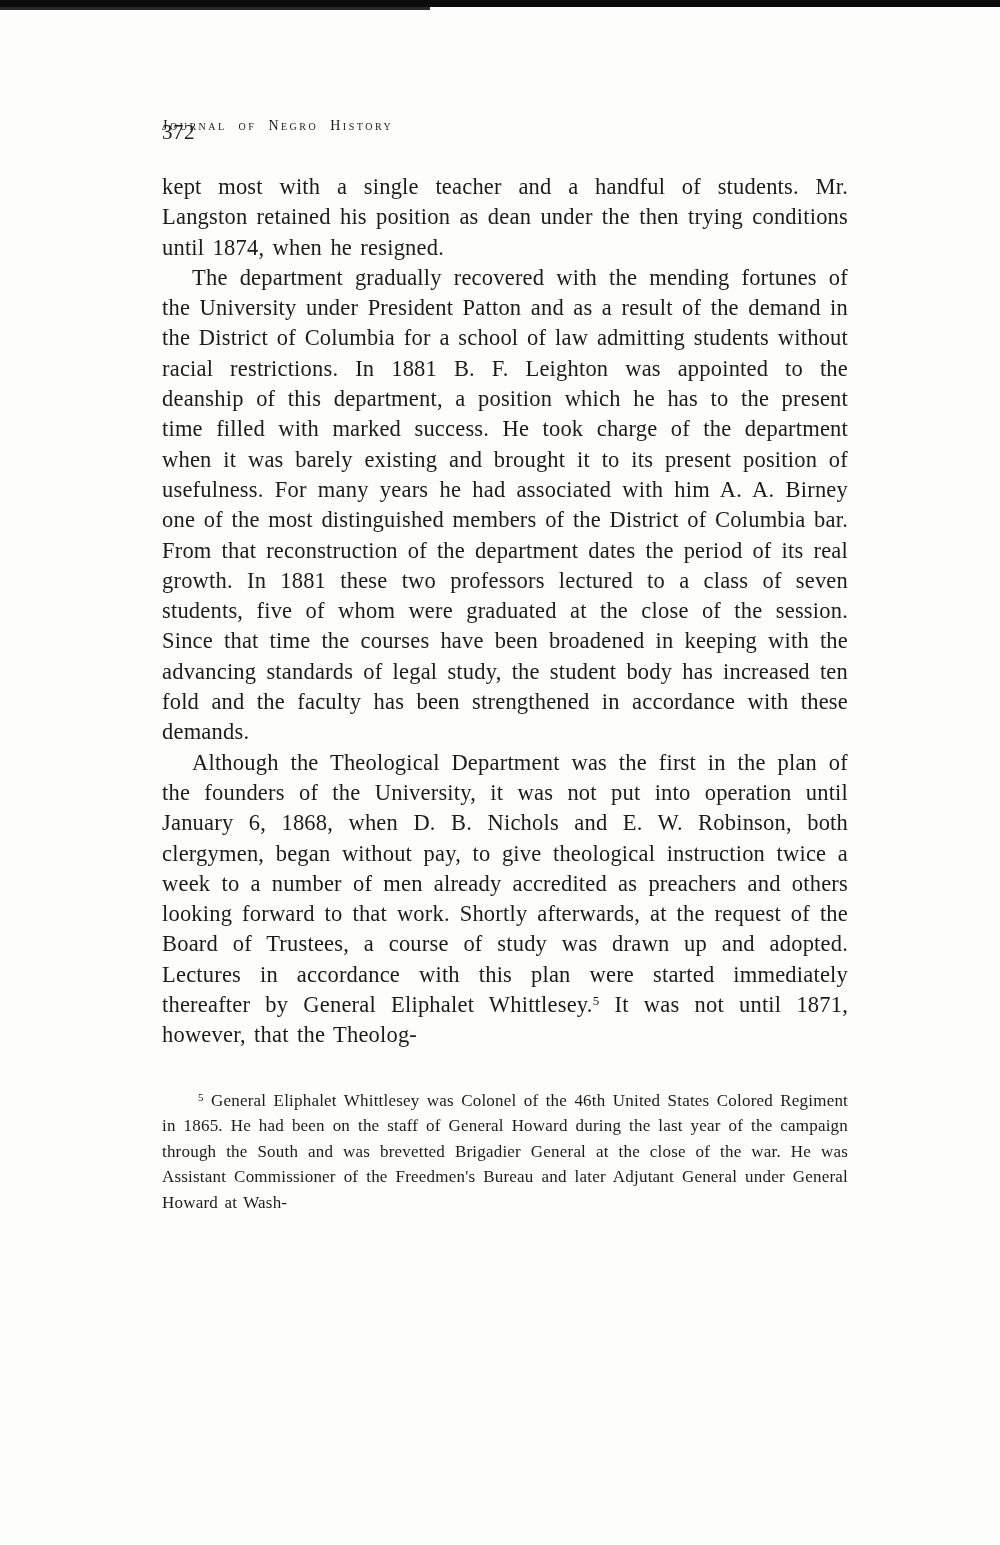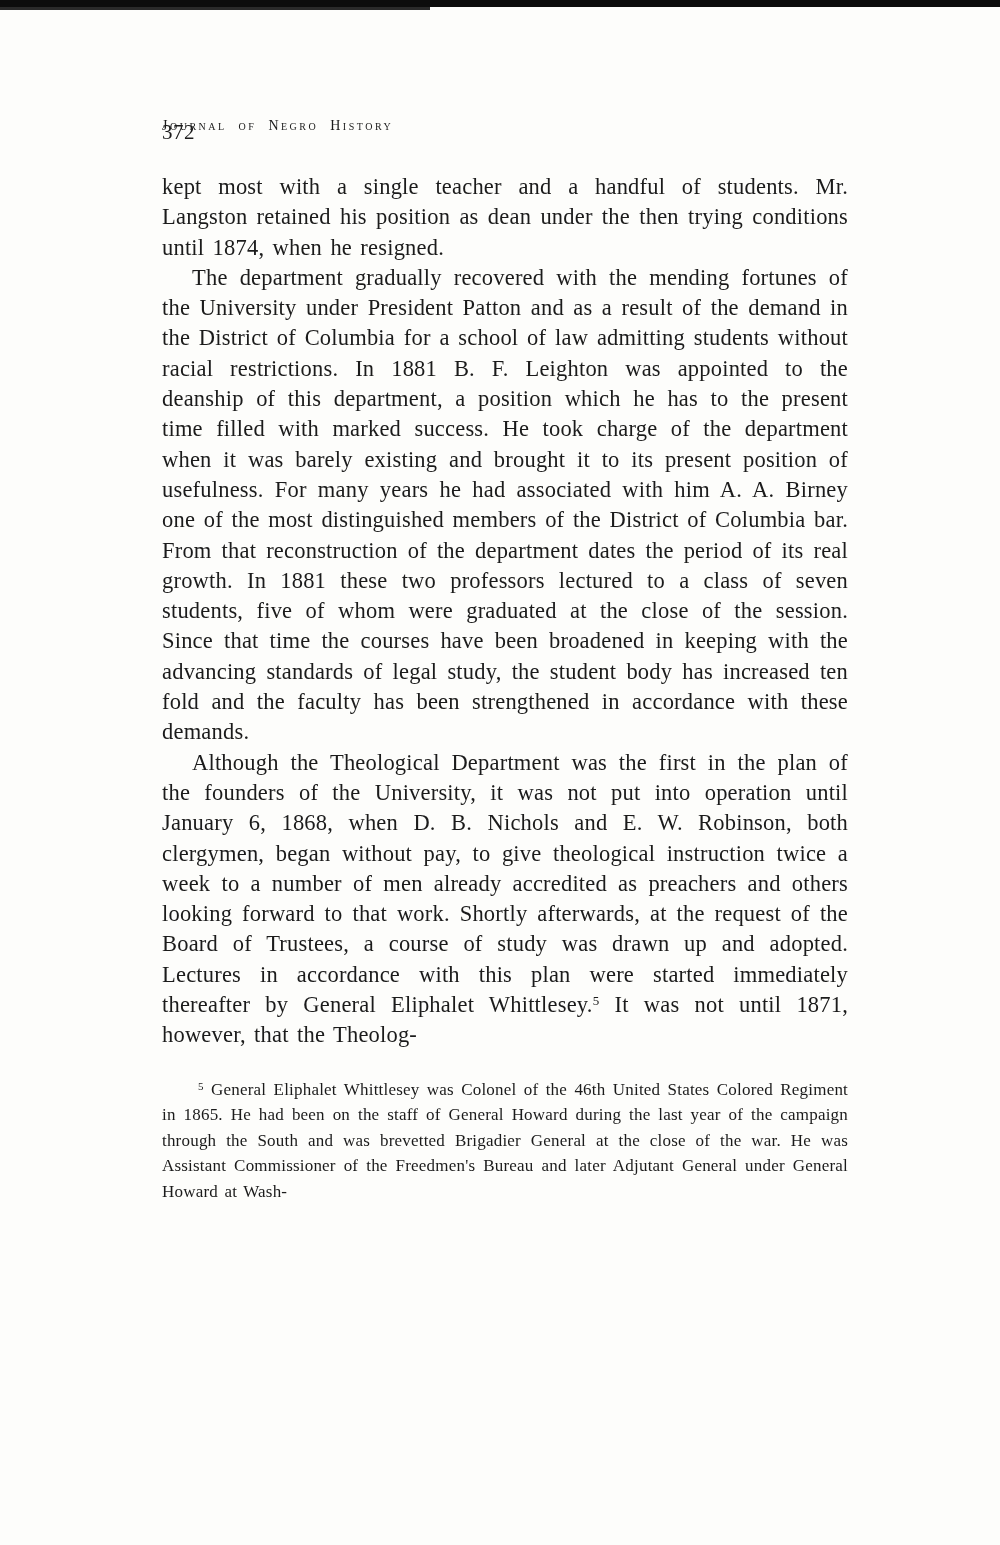--- a/index.html
+++ b/index.html
@@ -68,21 +68,21 @@
   }
   .body-text p.indent {
     text-indent: 30px;
   }
   sup.fn-ref {
     font-size: 13px;
     line-height: 0;
     vertical-align: 7px;
   }
   .footnote {
-    margin-top: 26px;
+    margin-top: 37px;
     font-size: 17px;
     line-height: 25.6px;
     text-align: justify;
     word-spacing: 2px;
     letter-spacing: 0.2px;
     text-indent: 36px;
   }
   .footnote sup.fn-ref {
     font-size: 11px;
     vertical-align: 5px;

